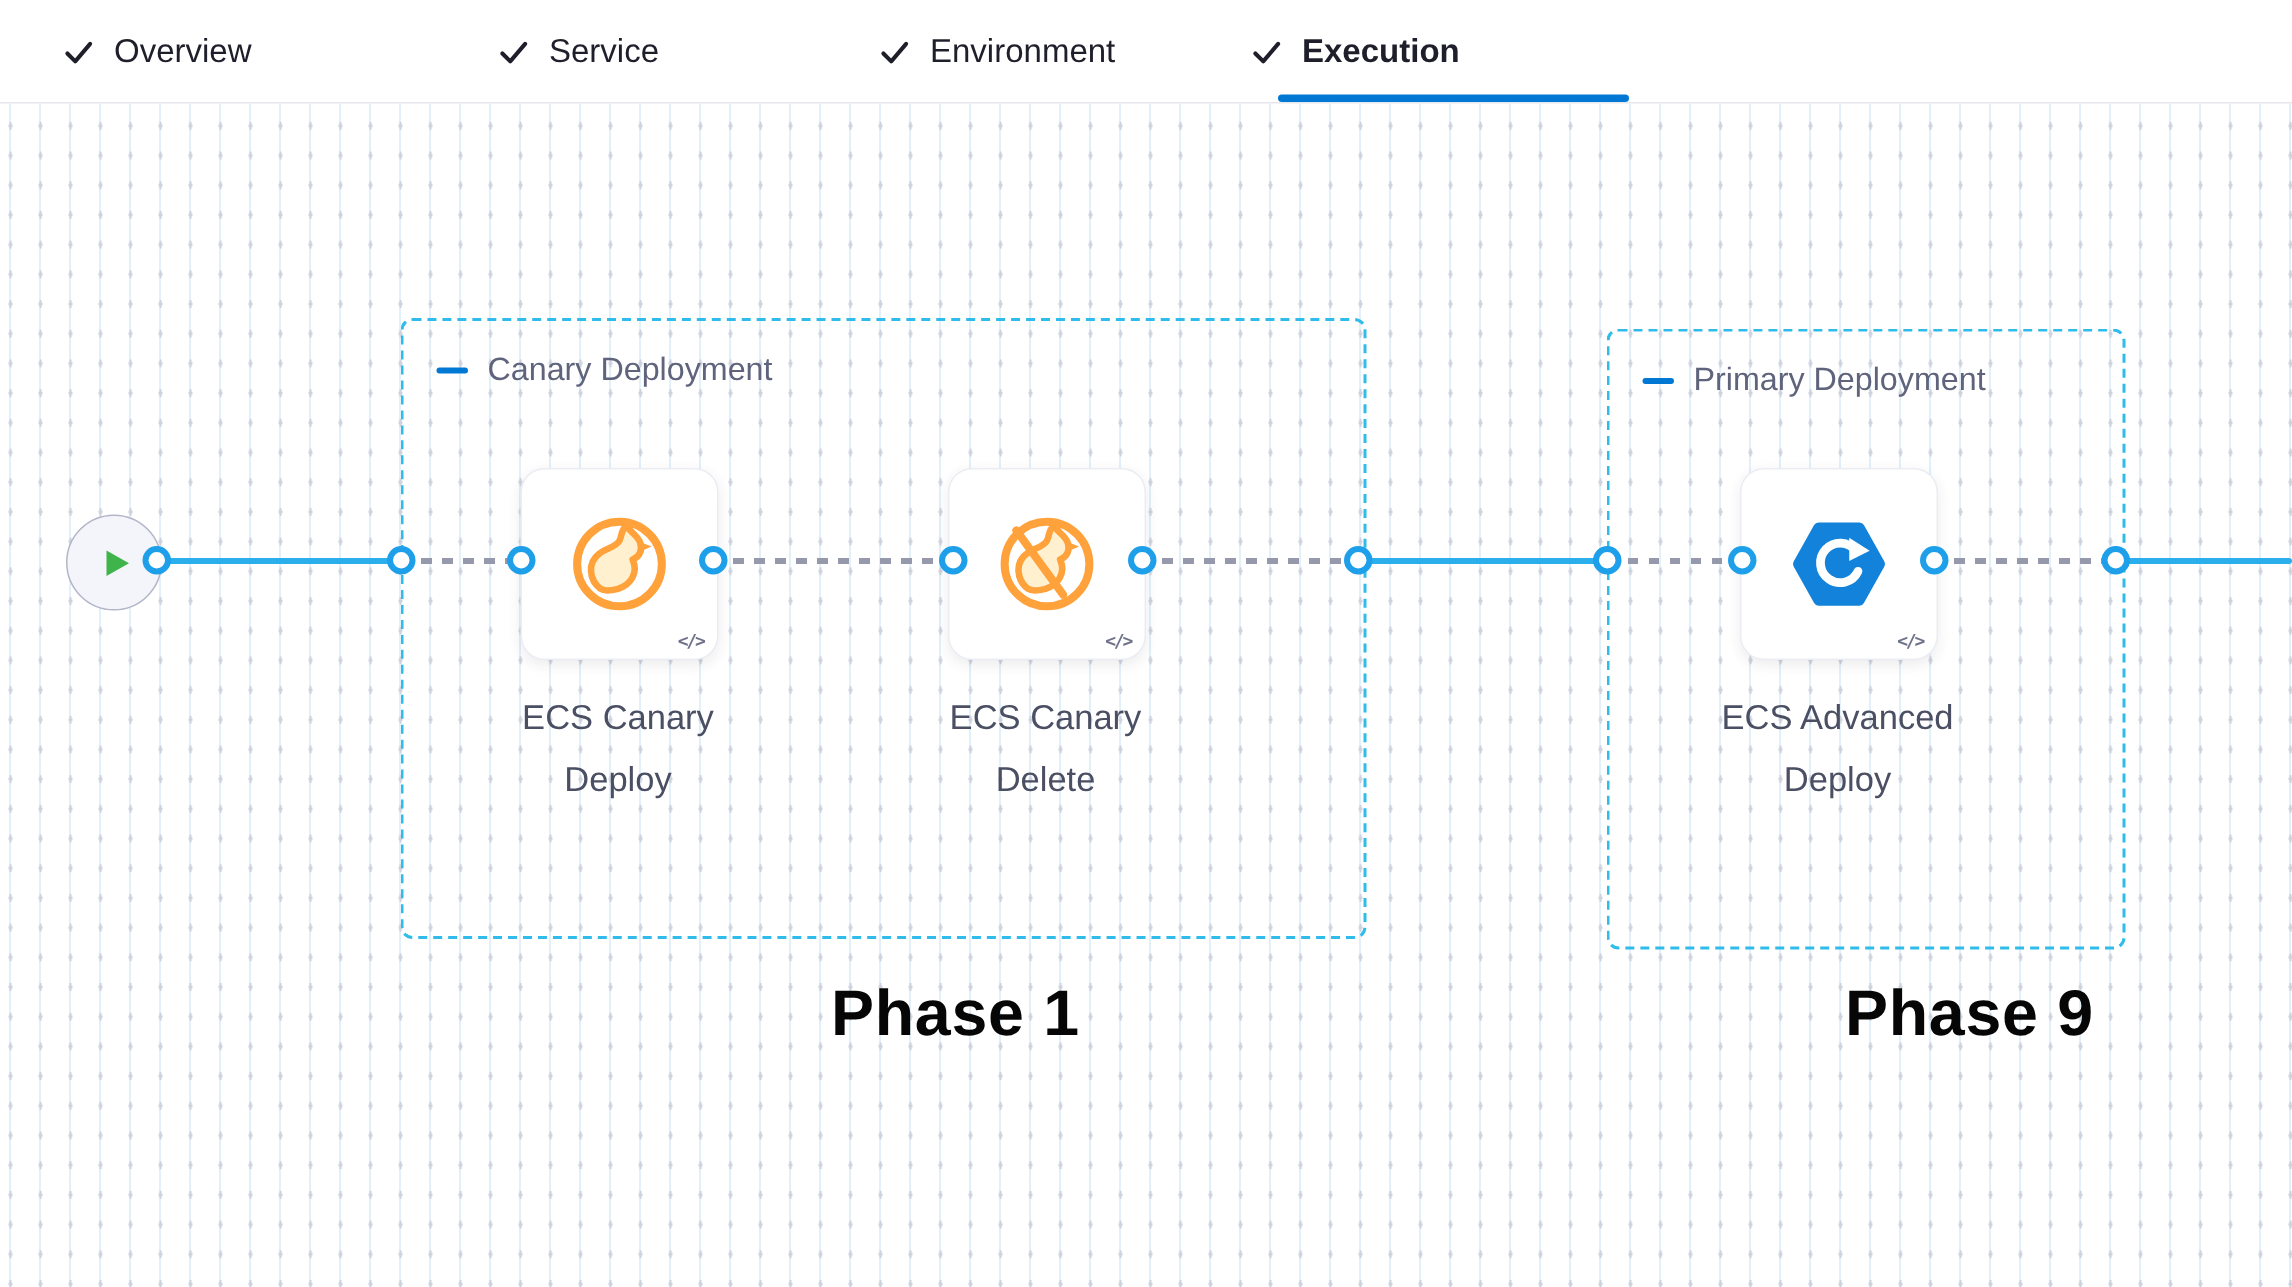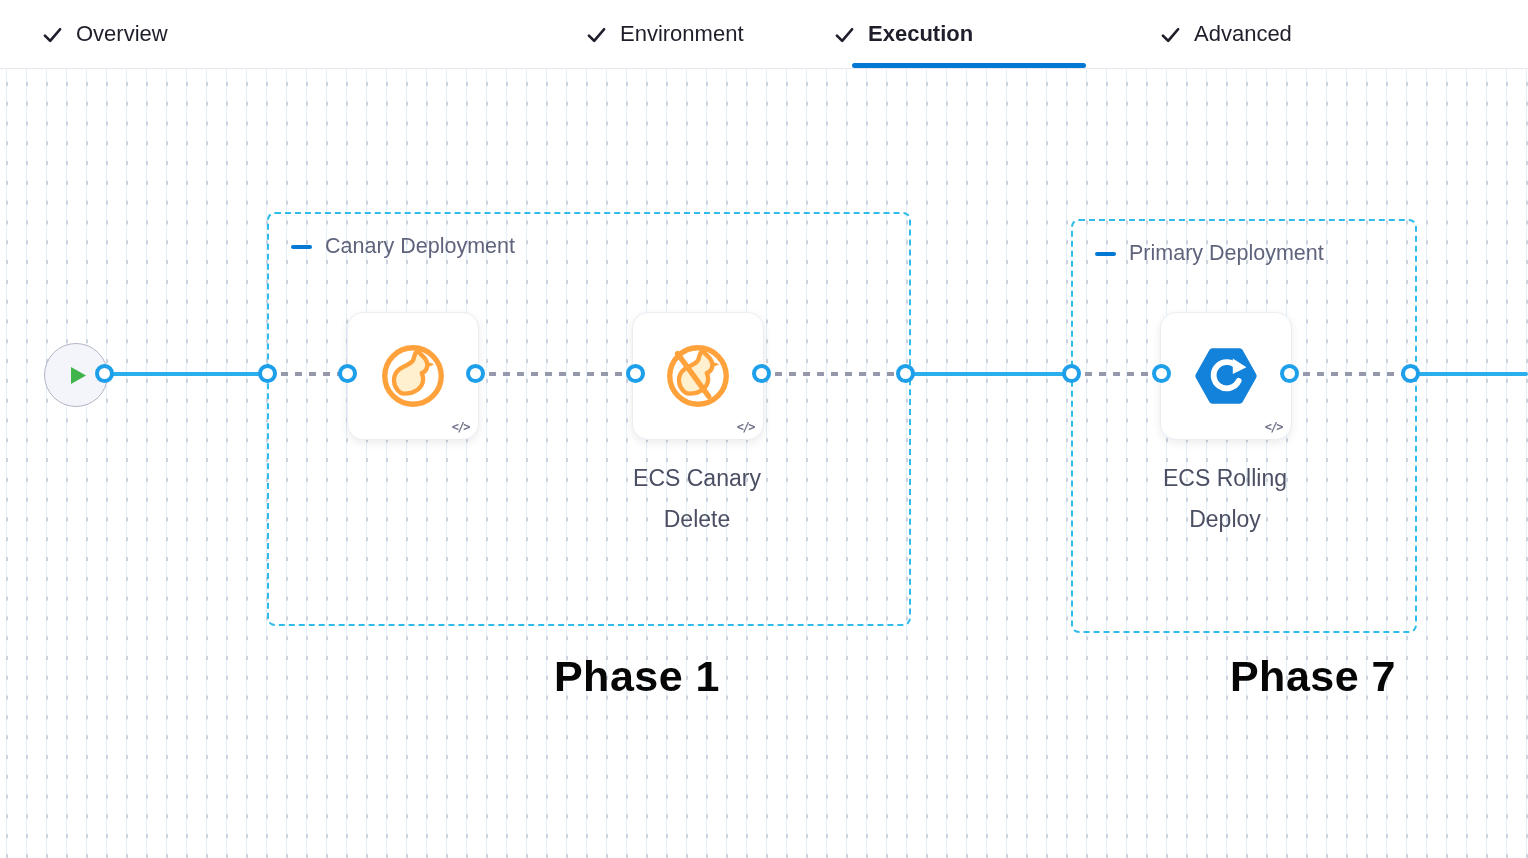--- a/index.html
+++ b/index.html
@@ -85,37 +85,37 @@
 
 <div class="screen">
 
   <header class="tabbar">
     <div class="tab" style="left:42px">
       <svg class="check" viewBox="0 0 18 18">
           <path d="M2.5 10 L7 14.5 L15.5 4.5"></path>
         </svg>
       <span>Overview</span>
     </div>
+    <div class="tab" style="left:332px">
+      <svg class="check" viewBox="0 0 18 18">
+          <path d="M2.5 10 L7 14.5 L15.5 4.5"></path>
+        </svg>
+      <span>Service</span>
+    </div>
     <div class="tab" style="left:586px">
       <svg class="check" viewBox="0 0 18 18">
           <path d="M2.5 10 L7 14.5 L15.5 4.5"></path>
         </svg>
       <span>Environment</span>
     </div>
     <div class="tab active" style="left:834px">
       <svg class="check" viewBox="0 0 18 18">
           <path d="M2.5 10 L7 14.5 L15.5 4.5"></path>
         </svg>
       <span>Execution</span>
-    </div>
-    <div class="tab" style="left:1160px">
-      <svg class="check" viewBox="0 0 18 18">
-          <path d="M2.5 10 L7 14.5 L15.5 4.5"></path>
-        </svg>
-      <span>Advanced</span>
     </div>
     <div class="underline"></div>
   </header>
 
   <div class="canvas">
 
     <div class="group" style="left:267px;top:143px;width:640px;height:410px">
       <div class="group-header">
         <div class="minus"></div>
         <span class="group-title">Canary Deployment</span>
@@ -176,20 +176,21 @@
 
     <div class="step-card" style="left:1160px">
       <svg class="step-icon" viewBox="0 0 76 76">
         <polygon points="24,13 52,13 66,38 52,63 24,63 10,38" fill="#1282da" stroke="#1282da" stroke-width="7" stroke-linejoin="round"></polygon>
         <path d="M49.5 29 A 13.5 13.5 0 1 0 51 43" fill="none" stroke="#ffffff" stroke-width="6" stroke-linecap="round"></path>
         <polygon points="45,20 59,29 45,36" fill="#ffffff"></polygon>
       </svg>
       <span class="code-badge">&lt;/&gt;</span>
     </div>
 
+    <div class="step-label" style="left:327px">ECS Canary Deploy</div>
     <div class="step-label" style="left:612px">ECS Canary Delete</div>
-    <div class="step-label" style="left:1140px">ECS Rolling Deploy</div>
+    <div class="step-label" style="left:1140px">ECS Advanced Deploy</div>
 
     <div class="phase" style="left:420px">Phase 1</div>
-    <div class="phase" style="left:1096px">Phase 7</div>
+    <div class="phase" style="left:1096px">Phase 9</div>
 
   </div>
 </div>
 
 </body></html>

